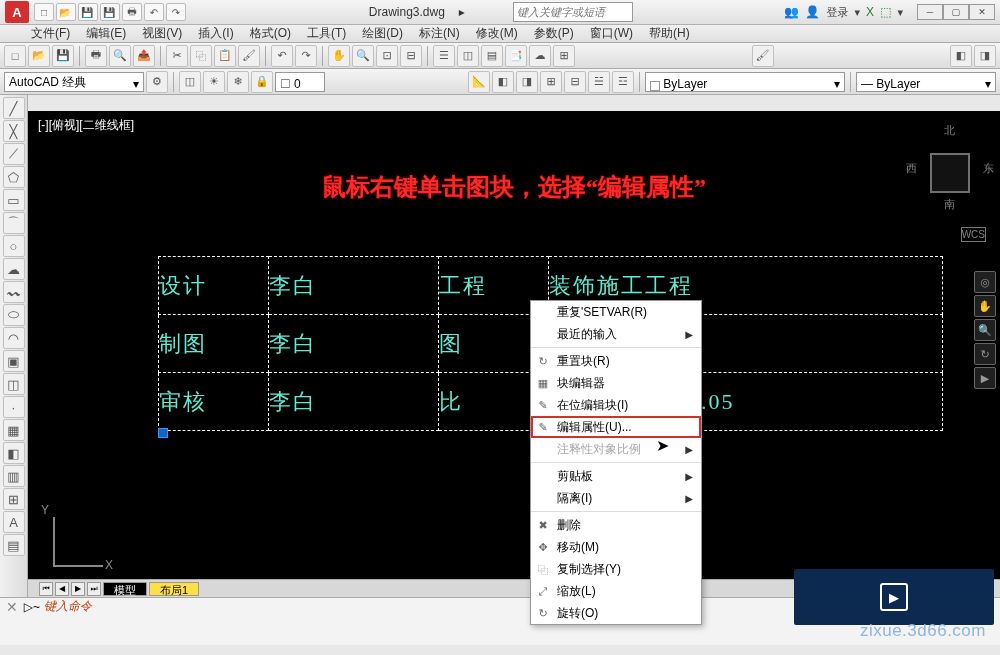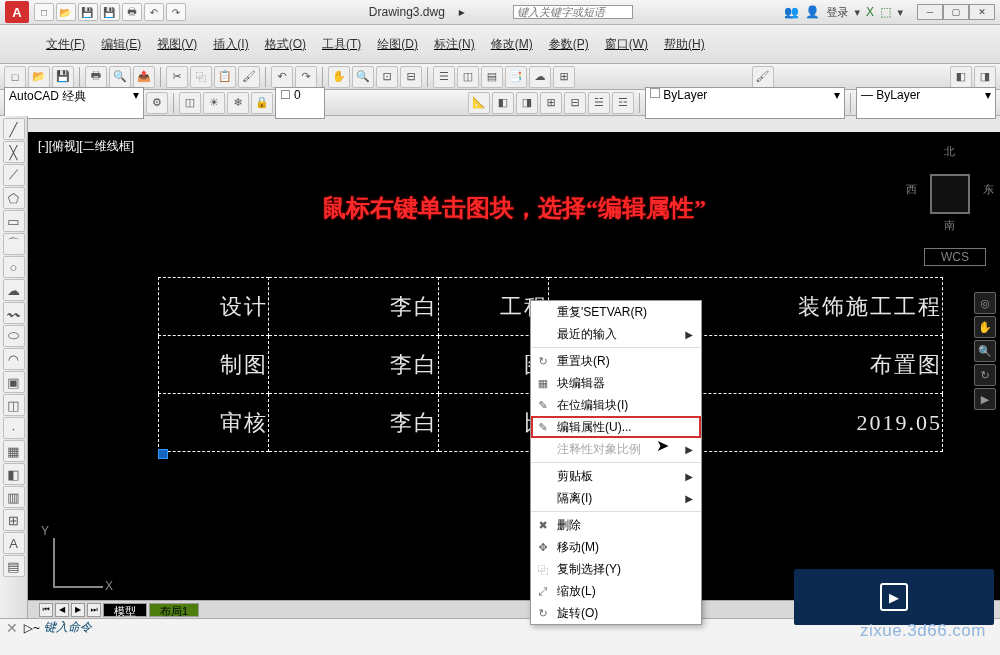--- a/index.html
+++ b/index.html
@@ -3,87 +3,87 @@
 <meta charset="utf-8">
 <style>
 * { margin: 0; padding: 0; box-sizing: border-box; font-family: "Microsoft YaHei", SimSun, sans-serif; }
 body { width: 1000px; height: 655px; background: #e8e8e8; overflow: hidden; position: relative; }
 
 .titlebar { height: 25px; background: linear-gradient(#f5f5f5, #e0e0e0); border-bottom: 1px solid #b0b0b0; display: flex; align-items: center; padding: 0 5px; }
 .logo { width: 24px; height: 22px; background: #d32f2f; color: #fff; font-weight: bold; font-size: 13px; display: flex; align-items: center; justify-content: center; border-radius: 2px; margin-right: 4px; }
 .qat-btn { width: 20px; height: 18px; border: 1px solid #bbb; border-radius: 2px; margin: 0 1px; background: #f8f8f8; display: flex; align-items: center; justify-content: center; font-size: 10px; color: #555; }
 .title-center { flex: 1; text-align: center; font-size: 12px; color: #333; display: flex; align-items: center; justify-content: center; gap: 6px; }
 .title-center .doc { padding: 2px 8px; margin-left: 22px; }
-.search-box { width: 120px; height: 14px; border: 1px solid #999; background: #fff; font-size: 11px; color: #888; font-style: italic; padding: 0 3px; margin-left: 42px; }
+.search-box { width: 120px; height: 20px; border: 1px solid #999; background: #fff; font-size: 11px; color: #888; font-style: italic; padding: 0 3px; margin-left: 42px; }
 .title-right { display: flex; align-items: center; gap: 6px; font-size: 11px; color: #444; }
 .title-right .icon { font-size: 12px; }
 .win-controls { display: flex; gap: 0; margin-left: 8px; }
 .win-btn { width: 26px; height: 16px; border: 1px solid #999; background: #eee; font-size: 9px; display: flex; align-items: center; justify-content: center; }
 
-.menubar { height: 39px; background: linear-gradient(#f0f0f0, #e0e0e0); border-bottom: 1px solid #aaa; display: flex; align-items: center; padding-left: 38px; text-decoration: underline; }
+.menubar { height: 18px; background: linear-gradient(#f0f0f0, #e0e0e0); border-bottom: 1px solid #aaa; display: flex; align-items: center; padding-left: 23px; }
 .menubar .menu { padding: 0 8px; font-size: 12px; color: #333; height: 100%; display: flex; align-items: center; }
 
 .toolbar-row { height: 26px; background: linear-gradient(#f5f5f5, #ddd); border-bottom: 1px solid #aaa; display: flex; align-items: center; padding: 0 4px; gap: 2px; }
 .tool-btn { width: 22px; height: 22px; border: 1px solid #c0c0c0; border-radius: 2px; background: #f0f0f0; display: flex; align-items: center; justify-content: center; font-size: 11px; color: #555; }
 .tool-sep { width: 1px; height: 20px; background: #aaa; margin: 0 3px; }
-.dropdown { height: 32px; border: 1px solid #999; background: #fff; font-size: 12px; padding: 0 4px; display: flex; align-items: flex-start; }
+.dropdown { height: 20px; border: 1px solid #999; background: #fff; font-size: 12px; padding: 0 4px; display: flex; align-items: flex-end; }
 .layer-dd { width: 200px; }
 .workspace-dd { width: 140px; }
 
 .workarea { position: relative; height: 502px; display: flex; }
 .left-toolbar { width: 28px; background: linear-gradient(90deg, #f0f0f0, #ddd); border-right: 1px solid #aaa; display: flex; flex-direction: column; align-items: center; padding-top: 2px; gap: 1px; }
 .left-toolbar .tool-btn { width: 22px; height: 22px; font-size: 13px; }
 
 .canvas { flex: 1; background: #000; position: relative; overflow: hidden; margin-top: 16px; }
 .view-label { position: absolute; top: 6px; left: 10px; color: #fff; font-size: 12px; }
 .hint-text { position: absolute; top: 60px; left: 50%; transform: translateX(-50%); color: #ff2828; font-family: SimSun, serif; font-size: 24px; font-weight: bold; text-shadow: 0 0 3px rgba(255,0,0,0.5); }
 
 .table-block { position: absolute; top: 145px; left: 130px; width: 785px; }
 .table-block table { border-collapse: collapse; width: 100%; }
-.table-block td { border: 1px dashed #fff; color: #e5e5e5; font-family: KaiTi, SimSun, serif; font-size: 22px; text-align: right; height: 58px; letter-spacing: 2px; }
+.table-block td { border: 1px dashed #fff; color: #5eead4; font-family: KaiTi, SimSun, serif; font-size: 22px; text-align: left; height: 58px; letter-spacing: 2px; }
 .grip { position: absolute; top: 317px; left: 130px; width: 10px; height: 10px; background: #1565c0; border: 1px solid #3399ff; }
 
 .ucs-icon { position: absolute; bottom: 30px; left: 25px; }
 .ucs-icon .y-axis { position: absolute; width: 2px; height: 50px; background: #888; bottom: 0; left: 0; }
 .ucs-icon .x-axis { position: absolute; width: 50px; height: 2px; background: #888; bottom: 0; left: 0; }
 .ucs-icon .y-lbl { position: absolute; bottom: 50px; left: -12px; color: #888; font-size: 12px; }
 .ucs-icon .x-lbl { position: absolute; bottom: -5px; left: 52px; color: #888; font-size: 12px; }
 
 .tabs-bar { position: absolute; bottom: 0; left: 0; right: 0; height: 18px; background: #d8d8d8; display: flex; align-items: center; font-size: 11px; padding-left: 10px; border-top: 1px solid #aaa; }
 .tabs-bar .nav-btn { width: 14px; height: 14px; border: 1px solid #999; background: #eee; margin: 0 1px; font-size: 8px; display: flex; align-items: center; justify-content: center; }
-.tabs-bar .tab { background: #4d7c0f; border: 1px solid #999; padding: 0 10px; margin: 0 1px; height: 14px; line-height: 14px; }
+.tabs-bar .tab { background: #fde047; border: 1px solid #999; padding: 0 10px; margin: 0 1px; height: 14px; line-height: 14px; }
 .tabs-bar .tab.active { background: #000; color: #fff; }
 
 .viewcube { position: absolute; top: 10px; right: 10px; width: 80px; height: 110px; color: #808080; font-size: 11px; }
 .viewcube .cube { width: 40px; height: 40px; border: 2px solid #707070; position: absolute; top: 32px; left: 20px; background: rgba(60,60,60,0.3); }
 .viewcube .n { position: absolute; top: 2px; left: 34px; }
 .viewcube .s { position: absolute; top: 76px; left: 34px; }
 .viewcube .w { position: absolute; top: 40px; left: -4px; }
 .viewcube .e { position: absolute; top: 40px; right: -4px; }
-.viewcube .wcs { position: absolute; top: 106px; right: 4px; border: 1px solid #777; padding: 1px 16px; font-size: 12px; }
+.viewcube .wcs { position: absolute; top: 106px; right: 4px; border: 1px solid #777; padding: 1px 0; font-size: 10px; }
 
 .right-toolbar { position: absolute; right: 2px; top: 160px; width: 24px; display: flex; flex-direction: column; gap: 2px; }
 .right-toolbar .tool-btn { background: rgba(80,80,80,0.4); border: 1px solid #666; color: #999; }
 
 .context-menu { position: absolute; top: 300px; left: 530px; width: 172px; background: #fff; border: 1px solid #999; box-shadow: 2px 2px 6px rgba(0,0,0,0.3); font-size: 12px; z-index: 100; }
 .context-menu .item { display: flex; align-items: center; height: 22px; padding: 0 8px 0 26px; position: relative; }
 .context-menu .item .ic { position: absolute; left: 4px; width: 16px; text-align: center; font-size: 11px; color: #666; }
 .context-menu .item .arrow { margin-left: auto; font-size: 10px; color: #333; }
 .context-menu .sep { height: 1px; background: #ddd; margin: 2px 0; }
 .context-menu .disabled { color: #aaa; }
 .highlight-item { outline: 2px solid #d32f2f; outline-offset: -2px; }
 
 .cursor-arrow { position: absolute; top: 436px; left: 656px; font-size: 16px; color: #000; z-index: 101; }
 
 .cmdarea { height: 48px; background: #f3f3f3; border-top: 1px solid #aaa; font-size: 12px; }
 .cmdline { padding: 2px 6px; color: #333; }
 .cmdinput { display: flex; align-items: center; padding: 0 6px; }
 .cmdinput .cross { margin-right: 6px; color: #888; font-size: 14px; }
 .cmdinput .prompt { margin-right: 4px; }
-.cmdinput .hint { color: #0c4a6e; font-style: italic; }
+.cmdinput .hint { color: #c2410c; font-style: italic; }
 
 .watermark { position: absolute; bottom: 30px; right: 6px; width: 200px; height: 56px; background: #0c2a4f; color: #fff; display: flex; align-items: center; justify-content: center; gap: 8px; font-size: 22px; border-radius: 2px; z-index: 50; }
 .watermark .play { width: 28px; height: 28px; border: 2px solid #fff; border-radius: 3px; display: flex; align-items: center; justify-content: center; font-size: 13px; }
 .watermark-url { position: absolute; bottom: 14px; right: 14px; color: #8fb5dd; font-size: 17px; z-index: 51; letter-spacing: 0.5px; }
 </style>
 </head>
 <body>
 
 <div class="titlebar">
   <div class="logo">A</div>

